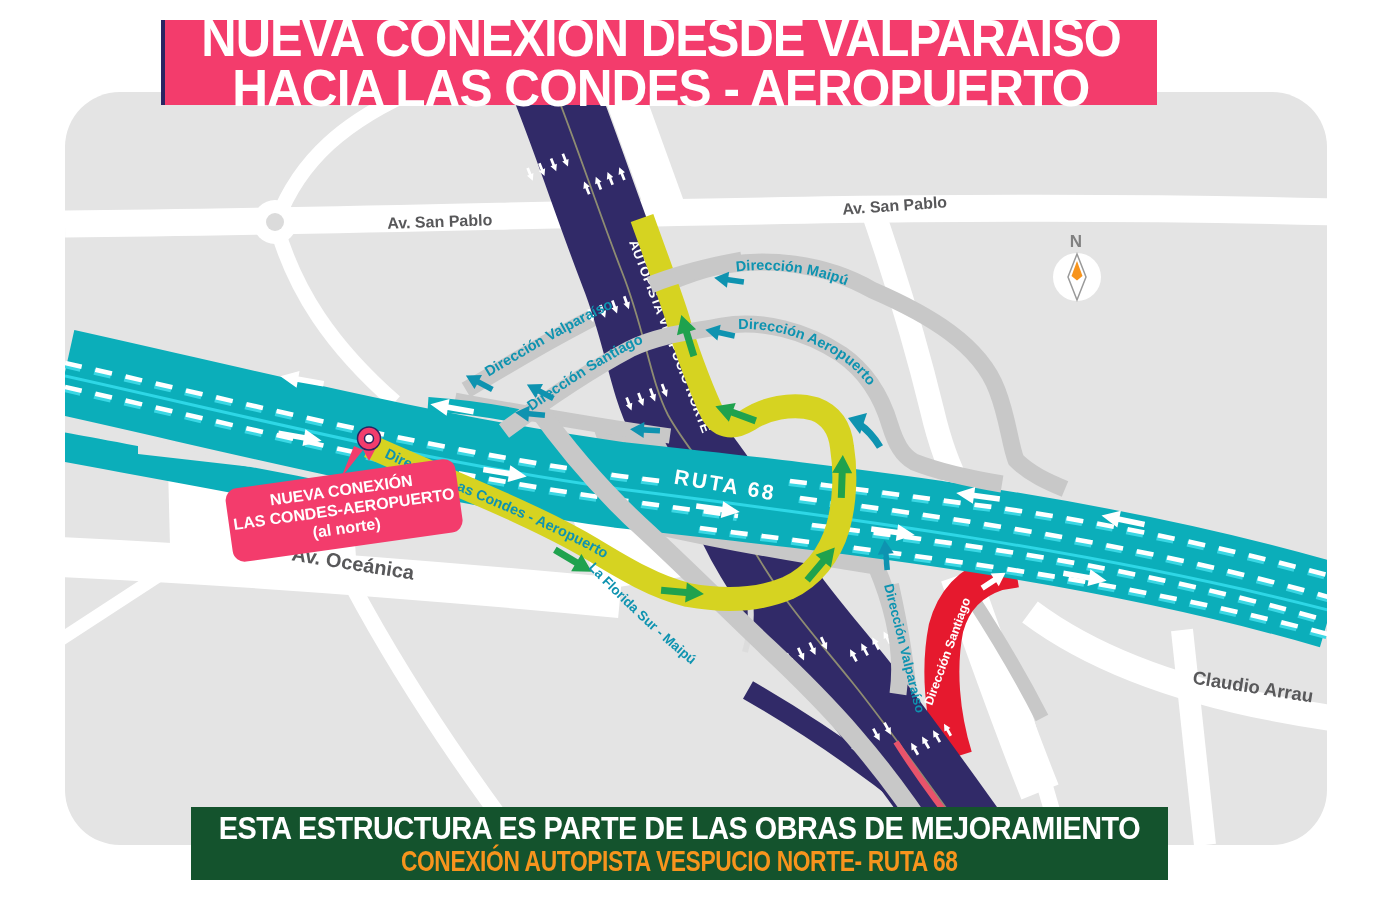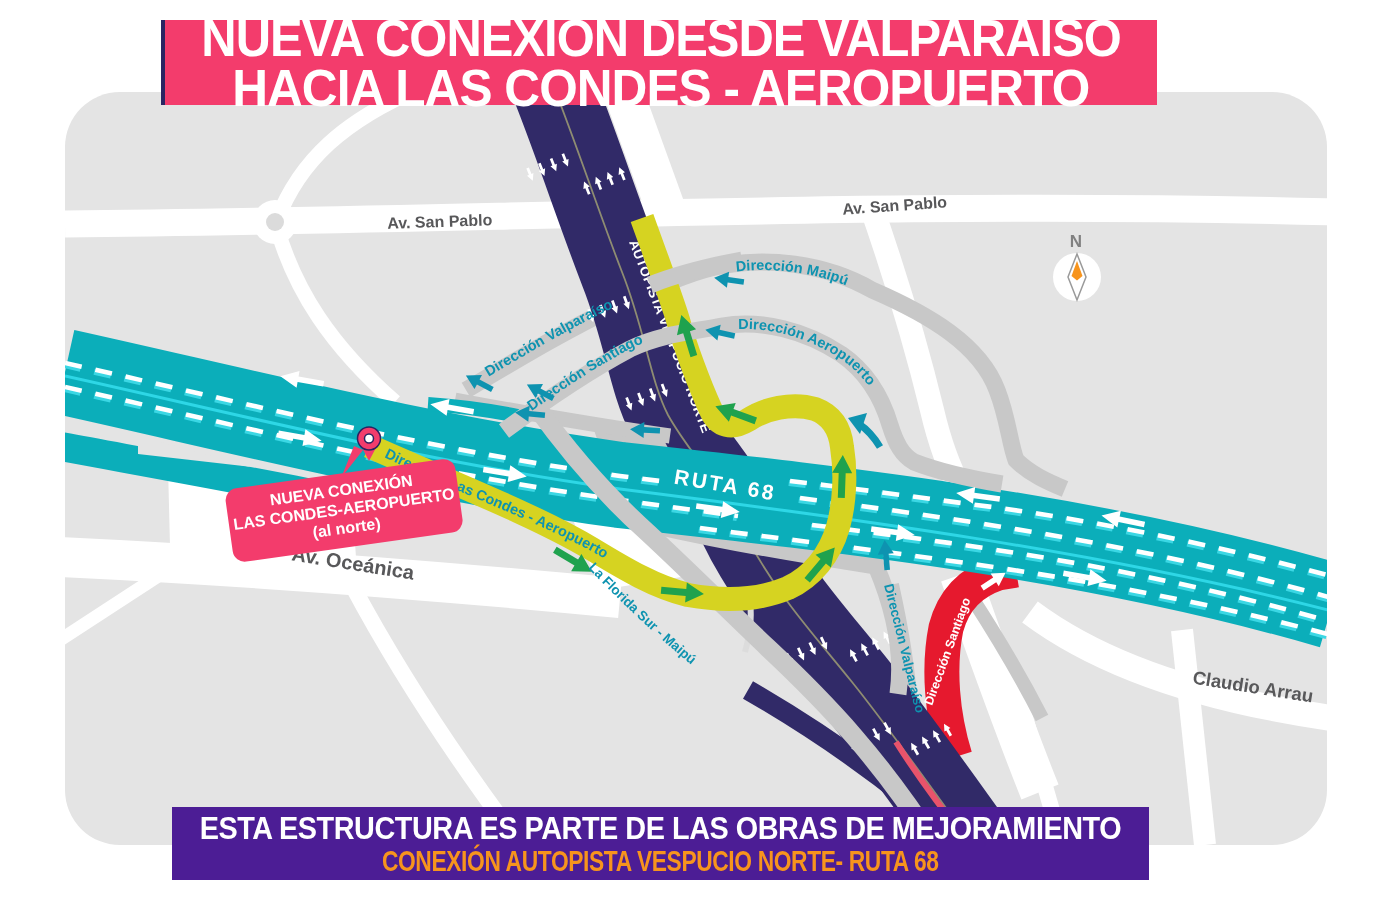--- a/index.html
+++ b/index.html
@@ -1,21 +1,21 @@
 <!DOCTYPE html>
 <html><head>
 <meta charset="utf-8">
 <style>
   html,body{margin:0;padding:0;background:#fff;width:1400px;height:900px;overflow:hidden;}
   *{font-family:"Liberation Sans",sans-serif;}
   .banner-top{position:absolute;left:161px;top:20px;width:996px;height:85px;background:#F33C6C;border-left:4px solid #2A2462;box-sizing:border-box;display:flex;flex-direction:column;justify-content:center;align-items:center;z-index:10;}
   .banner-top .l1,.banner-top .l2{color:#fff;font-weight:bold;font-size:52px;letter-spacing:-1px;line-height:50px;white-space:nowrap;}
   .banner-top .l1{transform:scaleX(0.94);}
   .banner-top .l2{transform:scaleX(0.953);}
-  .banner-bot{position:absolute;left:172px;top:807px;width:977px;height:73px;background:#4c1d95;display:flex;flex-direction:column;justify-content:center;align-items:center;z-index:10;}
+  .banner-bot{position:absolute;left:191px;top:807px;width:977px;height:73px;background:#14532d;display:flex;flex-direction:column;justify-content:center;align-items:center;z-index:10;}
   .banner-bot .l1{color:#fff;font-weight:bold;font-size:31px;letter-spacing:-0.5px;line-height:34px;white-space:nowrap;transform:scaleX(0.93);}
   .banner-bot .l2{color:#F7941D;font-weight:bold;font-size:30px;letter-spacing:-0.5px;line-height:30px;white-space:nowrap;transform:scaleX(0.76);}
 </style>
 </head>
 <body>
 
 <svg width="1400" height="900" viewBox="0 0 1400 900" style="position:absolute;left:0;top:0">
   <defs>
     <clipPath id="mapclip">
         <rect x="65" y="92" width="1262" height="753" rx="55"></rect>

